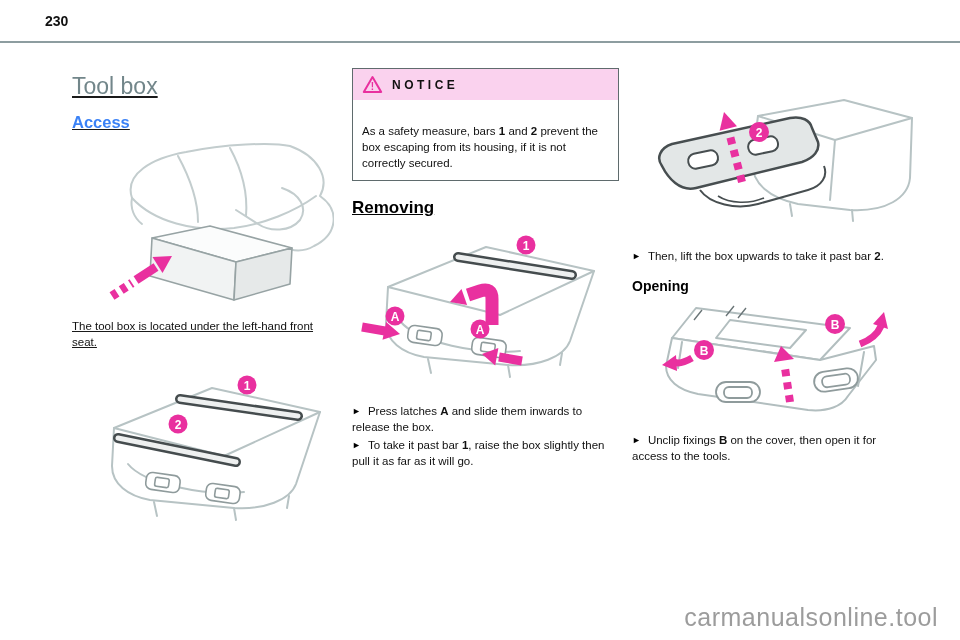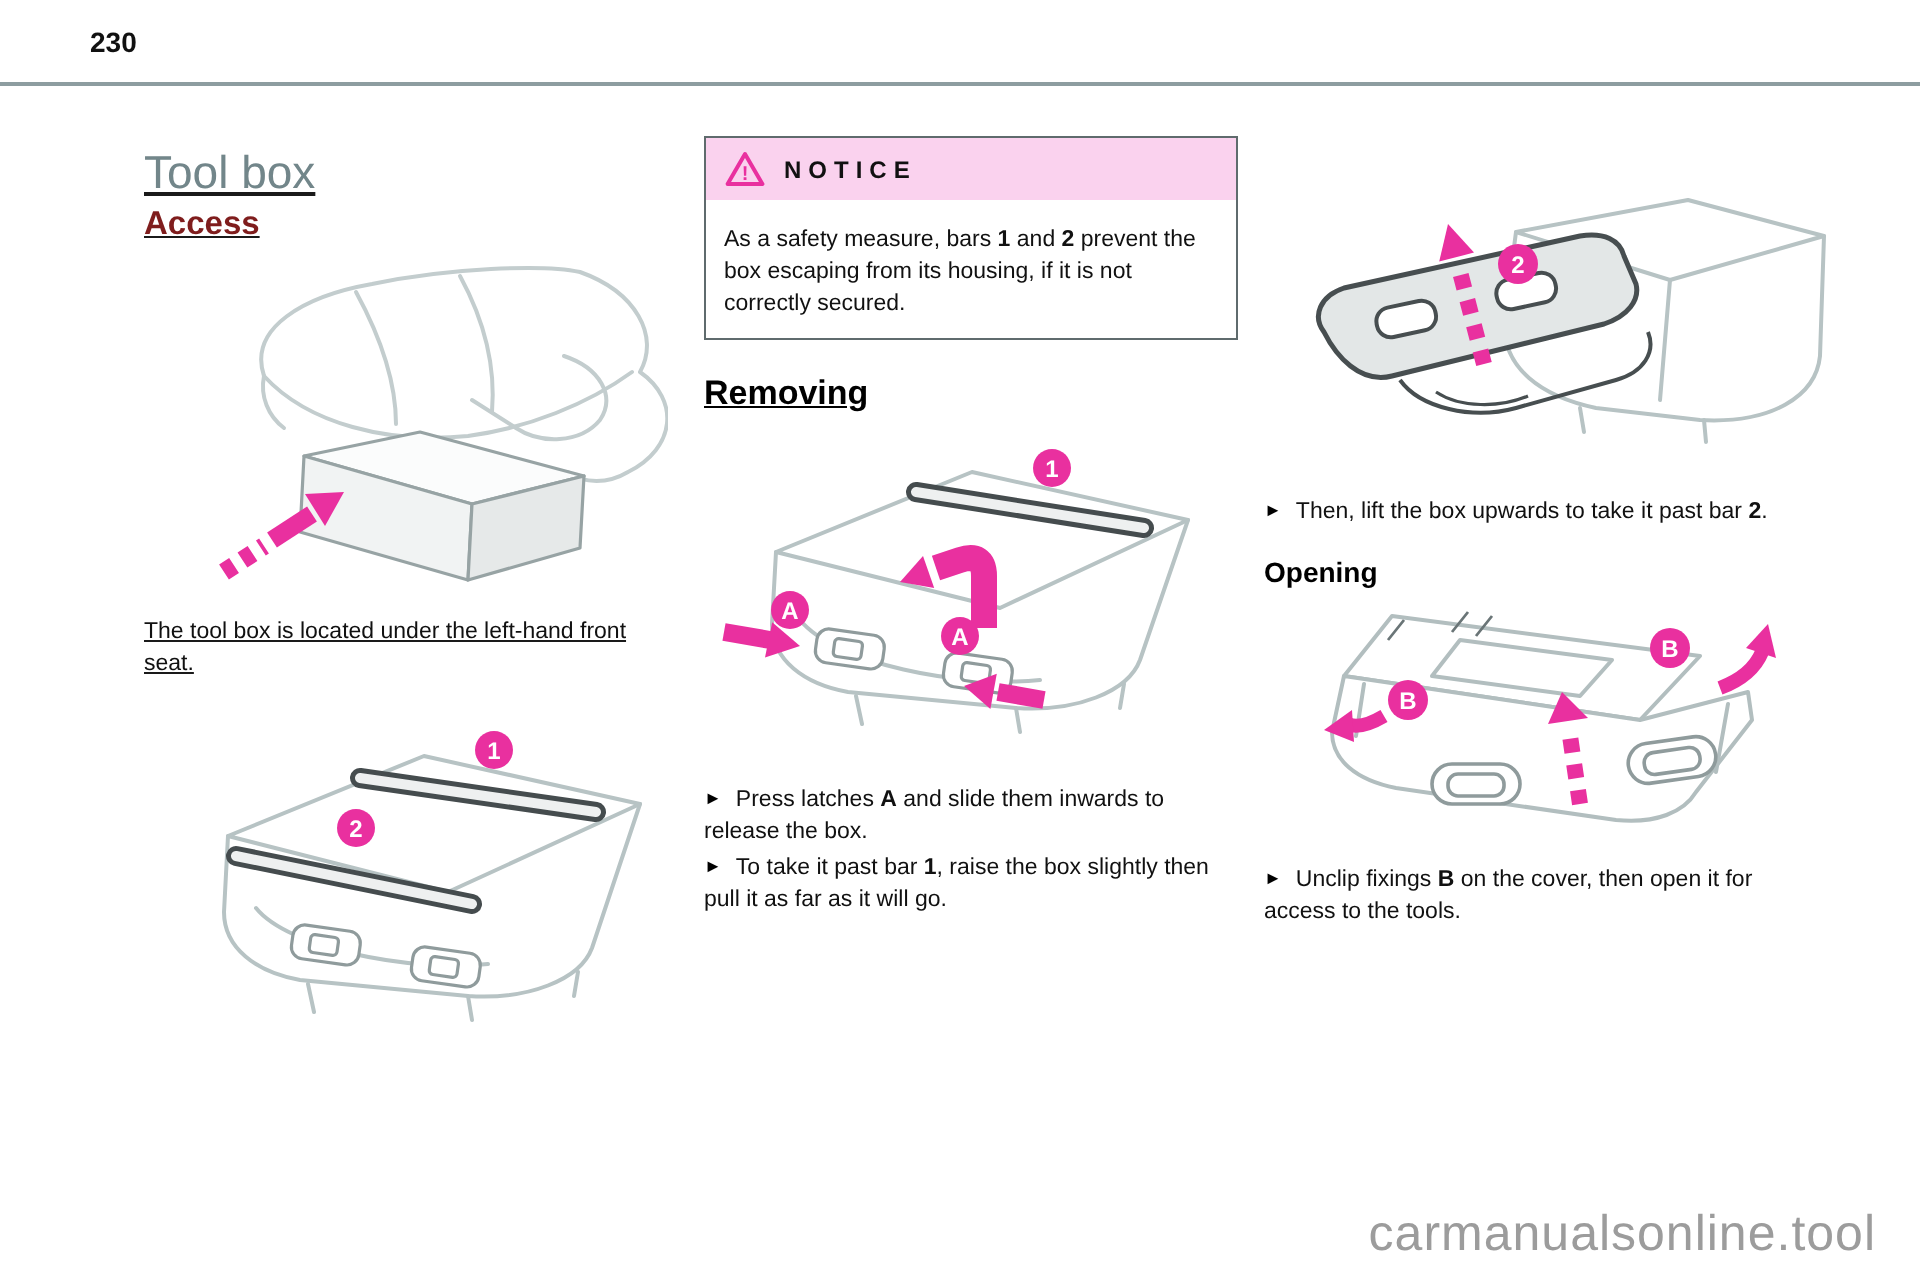--- a/index.html
+++ b/index.html
@@ -8,39 +8,39 @@
     font-family:"Liberation Sans",sans-serif;color:#1a1a1a;
     -webkit-font-smoothing:antialiased;
   }
   .pagenum{position:absolute;left:45px;top:13px;font-size:14px;font-weight:bold;color:#111;}
   .toprule{position:absolute;left:0;top:41px;width:960px;height:2px;background:#8d9da0;}
   .col{position:absolute;top:60px;}
   #col1{left:72px;width:263px;text-decoration:underline;}
   #col2{left:352px;width:267px;}
   #col3{left:632px;width:296px;}
   h1.doc-title{margin:13px 0 0 0;font-size:23px;line-height:26px;font-weight:400;color:#72868a;}
-  h2.sec{margin:3px 0 0 0;font-size:16.5px;line-height:20px;font-weight:bold;color:#7f1d1d;}
+  h2.sec{margin:13px 0 0 0;font-size:16.5px;line-height:20px;font-weight:bold;color:#3b82f6;}
   h2.sec-mid{margin:17px 0 0 0;font-size:17px;line-height:20px;font-weight:bold;color:#000;text-decoration:underline;}
   h3.subsec{margin:13px 0 0 0;font-size:14px;line-height:17px;font-weight:bold;color:#000;}
   p.body-text{margin:13px 0 17px 0;font-size:11.5px;line-height:1.38;color:#111;max-width:262px;}
   p.bullet-line{margin:2px 0 0 0;font-size:11.5px;line-height:1.38;color:#111;max-width:262px;}
   p.bullet-first{margin-top:9px;}
   .bul{font-size:9px;margin-right:7px;position:relative;top:-1px;color:#000;}
   figure{margin:0;padding:0;}
   .fig{display:block;}
   .fig1{margin:2px 0 0 22px;}
   .fig2{margin:16px 0 0 12px;}
   .fig3{margin:5px 0 0 2px;}
   .fig4{margin:18px 0 0 8px;}
   .fig5{margin:7px 0 0 6px;}
   
   .notice{margin-top:8px;border:1px solid #5f6b6d;background:#fff;}
   .notice-head{display:flex;align-items:center;gap:9px;background:#fad2ee;padding:6px 9px;}
   .notice-title{font-size:12px;font-weight:700;letter-spacing:3.5px;color:#111;}
-  .notice-body{padding:12px 9px 9px 9px;font-size:11.5px;line-height:1.4;color:#111;}
+  .notice-body{padding:23px 9px 9px 9px;font-size:11.5px;line-height:1.4;color:#111;}
   .watermark{
     position:absolute;right:22px;bottom:8px;font-size:25px;color:#9c9c9c;letter-spacing:0.5px;
   }
   .badge-txt{font-size:12px;font-weight:bold;fill:#ffffff;text-anchor:middle;}
 </style>
 </head>
 <body>
 
 <div class="pagenum">230</div>
 <div class="toprule"></div>

